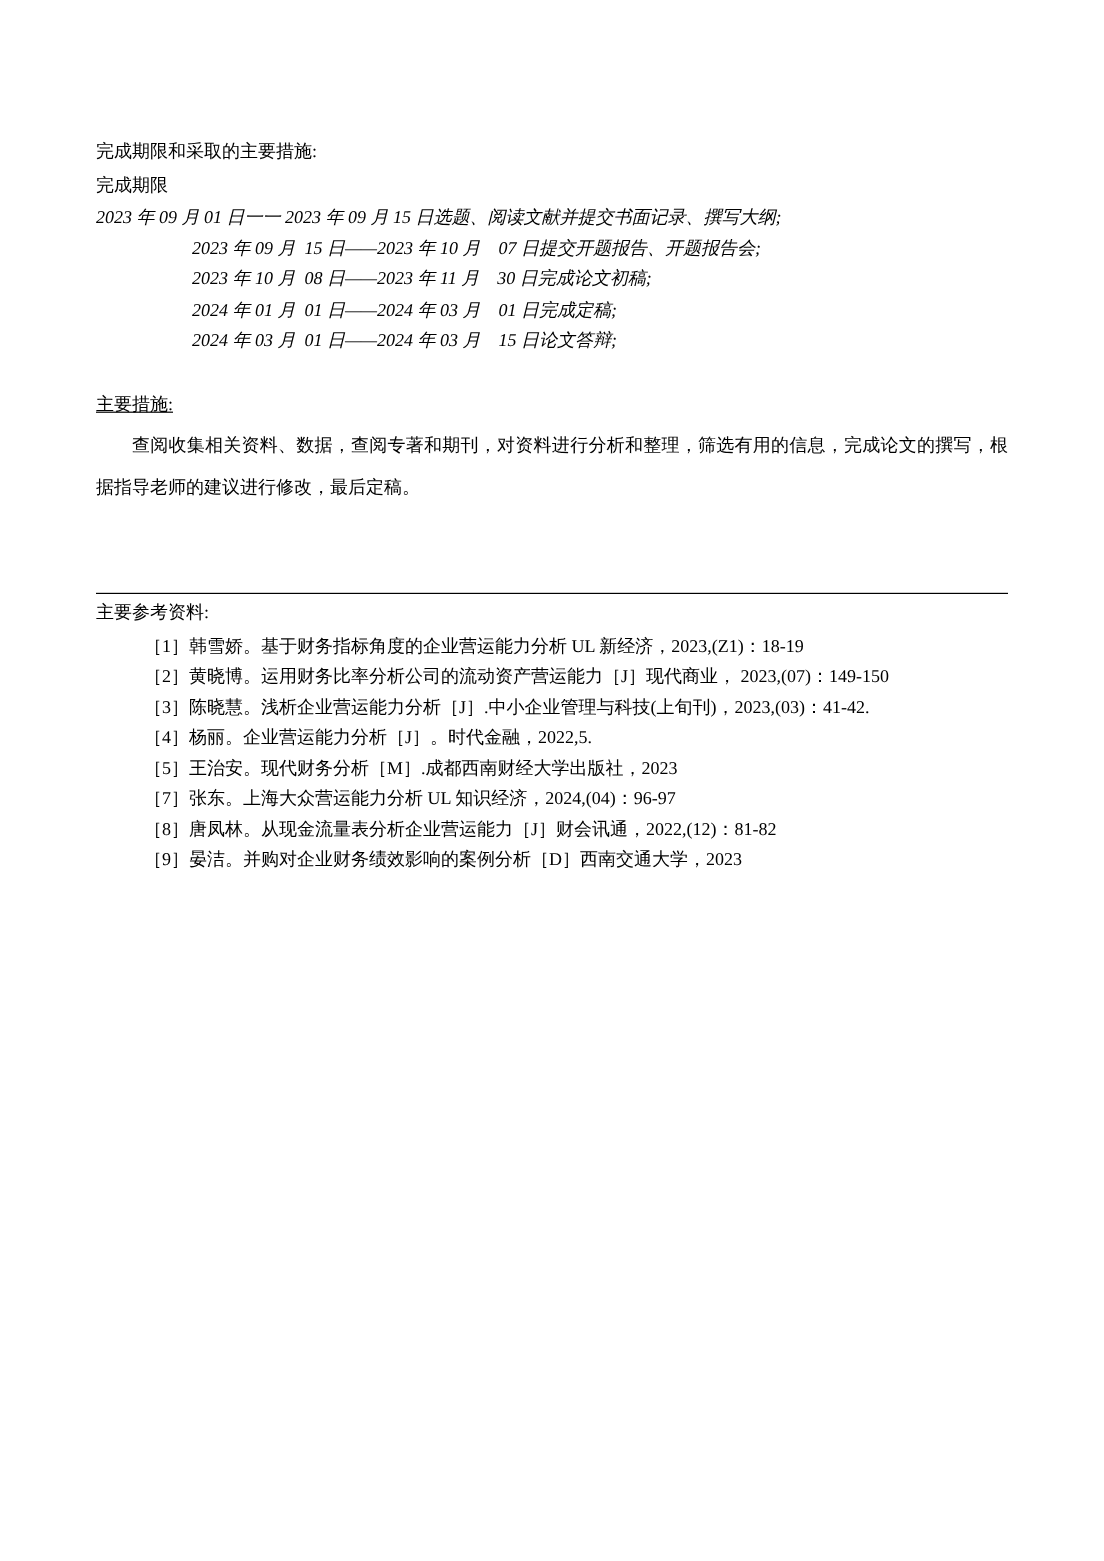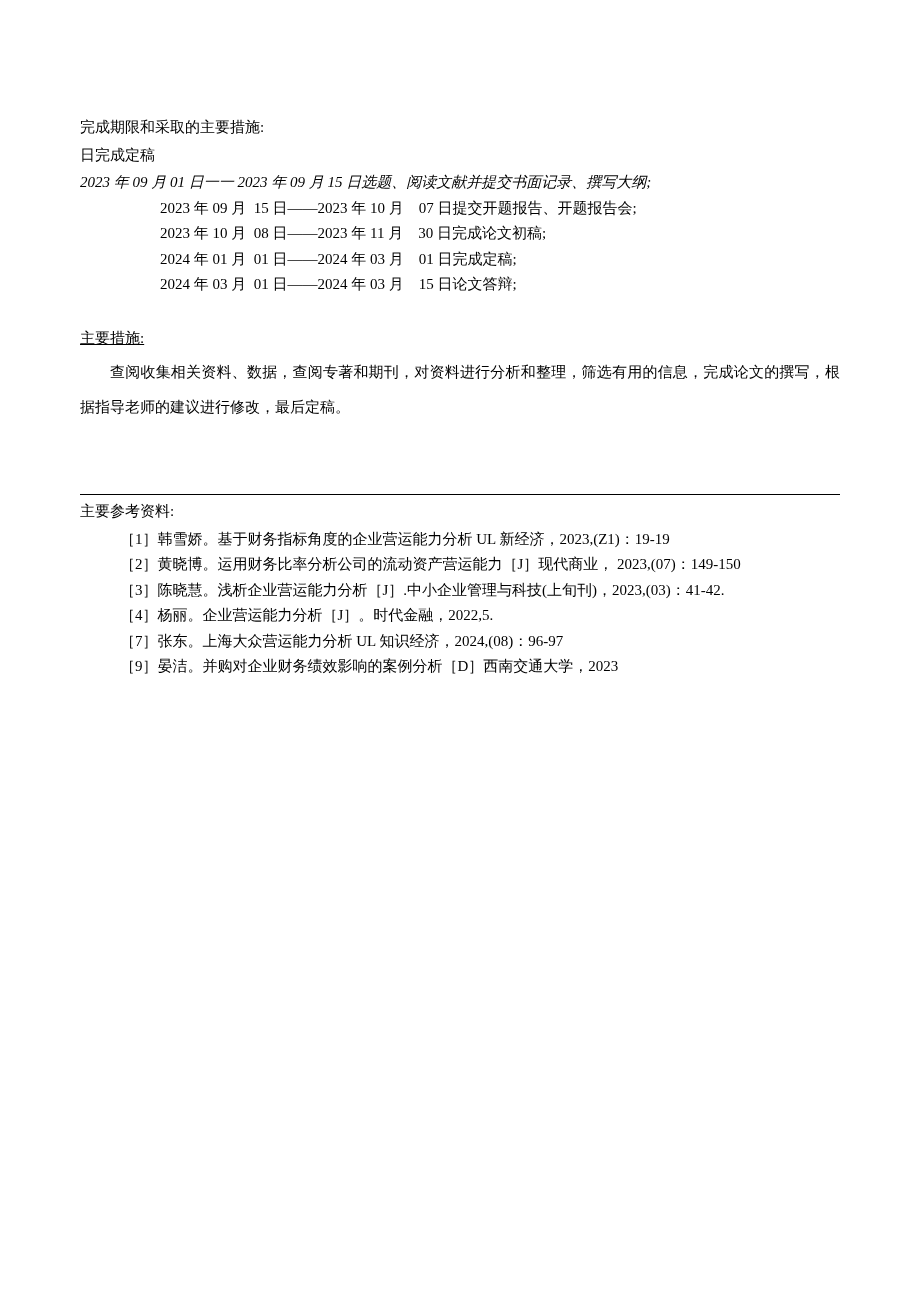--- a/index.html
+++ b/index.html
@@ -24,20 +24,21 @@
   .schedule-intro {
     margin-bottom: 2px;
   }
   .schedule-line {
     white-space: pre;
     font-style: italic;
   }
   .schedule-indent {
     padding-left: 80px;
     white-space: pre;
+    font-style: italic;
   }
   .measures-title {
     margin-top: 28px;
     margin-bottom: 4px;
     text-decoration: underline;
   }
   .measures-body {
     text-indent: 2em;
     text-align: justify;
     line-height: 2.3;
@@ -54,34 +55,36 @@
     padding-left: 40px;
     white-space: normal;
   }
 </style>
 </head>
 <body>
 
 <div class="page">
 
   <div class="section-title">完成期限和采取的主要措施:</div>
-  <div class="schedule-intro">日完成定稿</div>
+  <div class="schedule-intro">完成期限</div>
 
   <div class="schedule-line">2023 年 09 月 01 日一一 2023 年 09 月 15 日选题、阅读文献并提交书面记录、撰写大纲;</div>
   <div class="schedule-indent">2023 年 09 月  15 日——2023 年 10 月    07 日提交开题报告、开题报告会;</div>
   <div class="schedule-indent">2023 年 10 月  08 日——2023 年 11 月    30 日完成论文初稿;</div>
   <div class="schedule-indent">2024 年 01 月  01 日——2024 年 03 月    01 日完成定稿;</div>
   <div class="schedule-indent">2024 年 03 月  01 日——2024 年 03 月    15 日论文答辩;</div>
 
   <div class="measures-title">主要措施:</div>
   <div class="measures-body">查阅收集相关资料、数据，查阅专著和期刊，对资料进行分析和整理，筛选有用的信息，完成论文的撰写，根据指导老师的建议进行修改，最后定稿。</div>
 
   <hr class="divider">
 
   <div class="refs-title">主要参考资料:</div>
-  <div class="ref-item">［1］韩雪娇。基于财务指标角度的企业营运能力分析 UL 新经济，2023,(Z1)：19-19</div>
+  <div class="ref-item">［1］韩雪娇。基于财务指标角度的企业营运能力分析 UL 新经济，2023,(Z1)：18-19</div>
   <div class="ref-item">［2］黄晓博。运用财务比率分析公司的流动资产营运能力［J］现代商业， 2023,(07)：149-150</div>
   <div class="ref-item">［3］陈晓慧。浅析企业营运能力分析［J］.中小企业管理与科技(上旬刊)，2023,(03)：41-42.</div>
   <div class="ref-item">［4］杨丽。企业营运能力分析［J］。时代金融，2022,5.</div>
-  <div class="ref-item">［7］张东。上海大众营运能力分析 UL 知识经济，2024,(08)：96-97</div>
+  <div class="ref-item">［5］王治安。现代财务分析［M］.成都西南财经大学出版社，2023</div>
+  <div class="ref-item">［7］张东。上海大众营运能力分析 UL 知识经济，2024,(04)：96-97</div>
+  <div class="ref-item">［8］唐凤林。从现金流量表分析企业营运能力［J］财会讯通，2022,(12)：81-82</div>
   <div class="ref-item">［9］晏洁。并购对企业财务绩效影响的案例分析［D］西南交通大学，2023</div>
 
 </div>
 
 </body></html>

